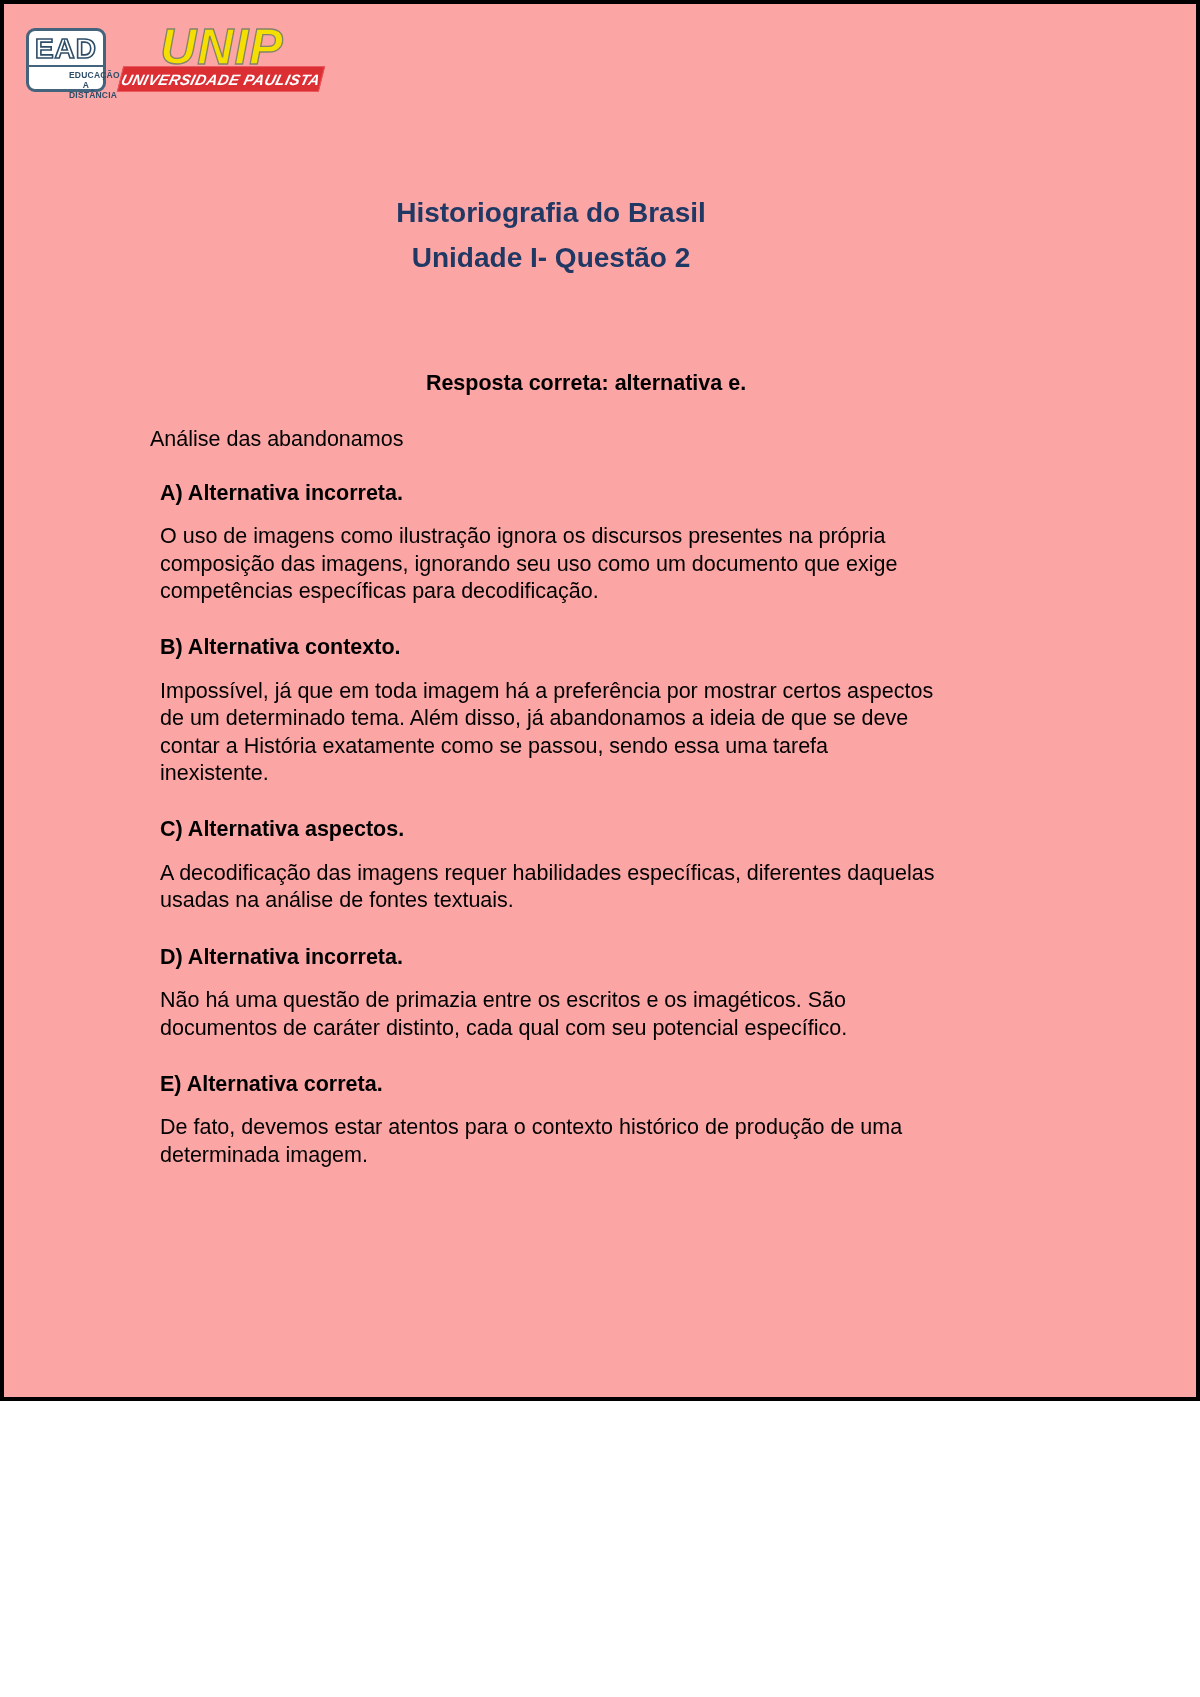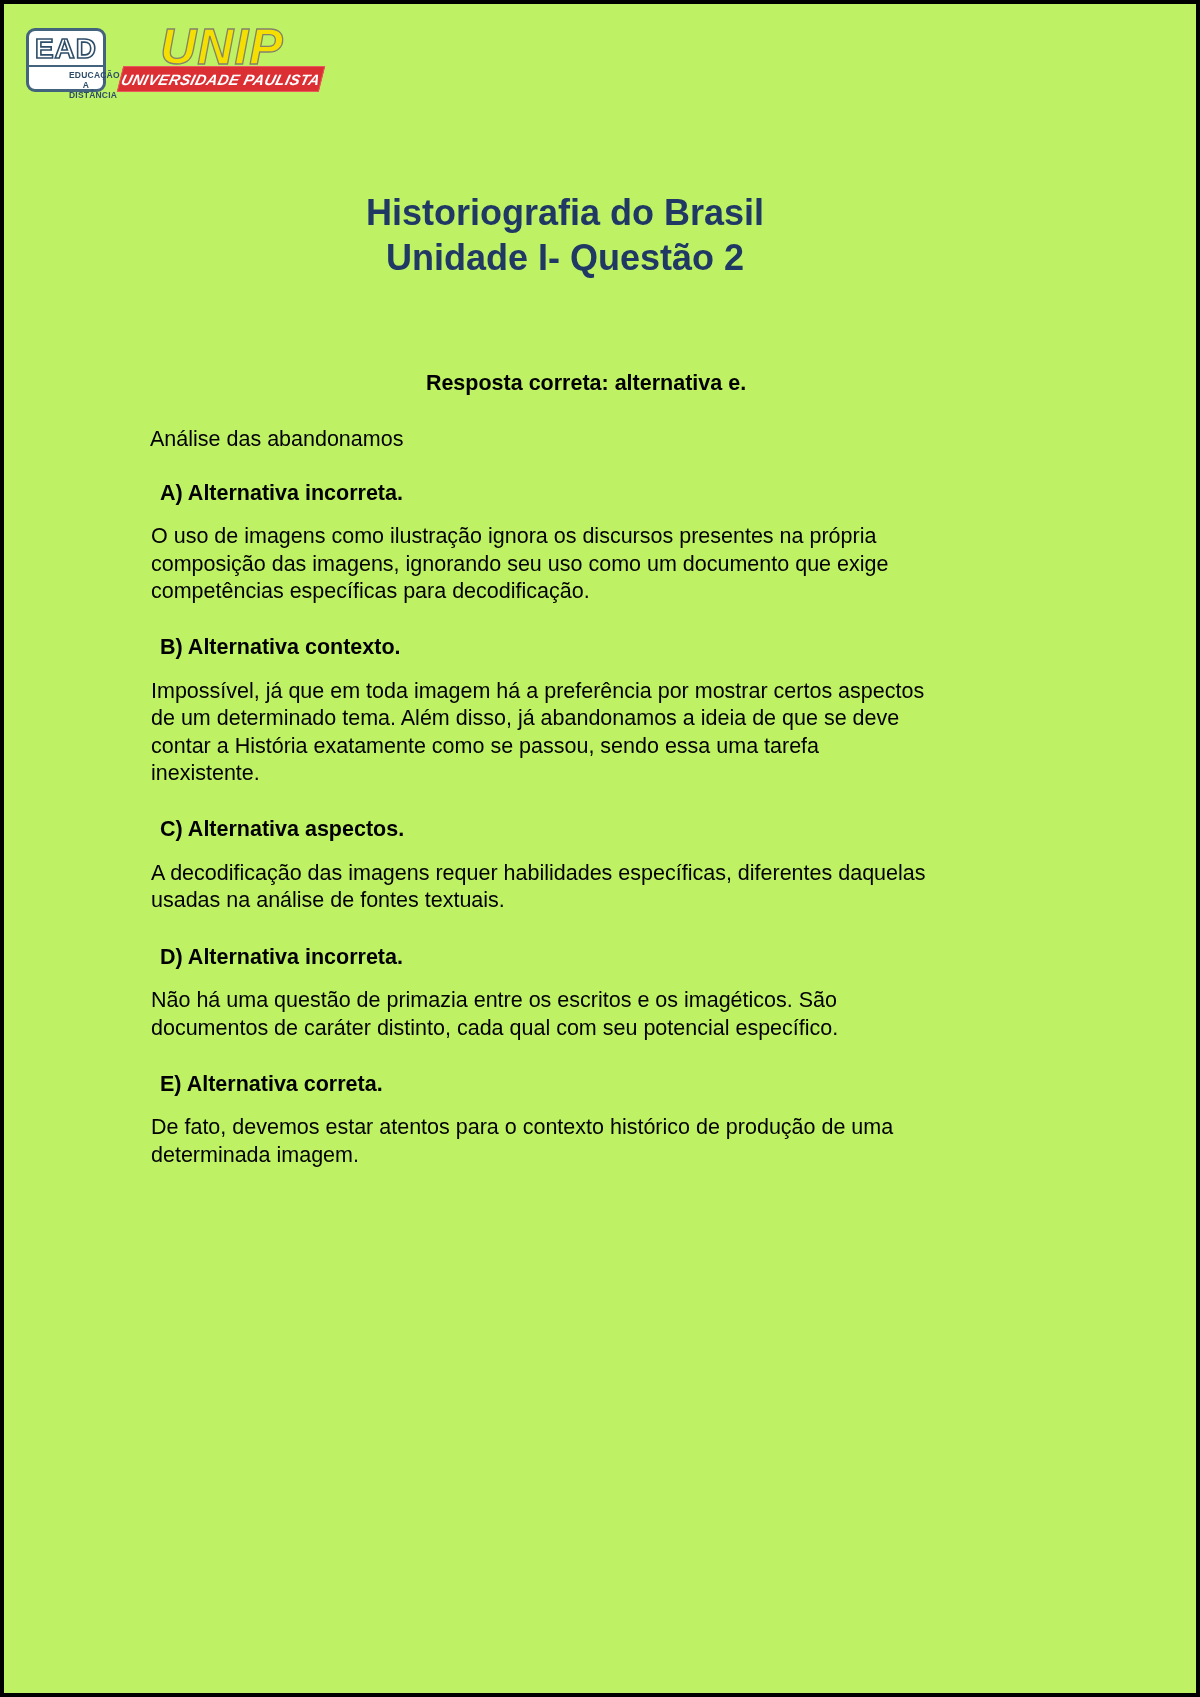--- a/index.html
+++ b/index.html
@@ -4,23 +4,23 @@
 <title>Historiografia do Brasil - Unidade I - Questão 2</title>
 <style>
   html, body {
     margin: 0;
     padding: 0;
     background: #ffffff;
   }
   .page {
     position: relative;
     width: 1200px;
-    height: 1697px;
+    height: 1401px;
     box-sizing: border-box;
-    background: #bef264;
+    background: #fca5a5;
     border: 4px solid #000000;
     font-family: "Liberation Sans", sans-serif;
     overflow: hidden;
   }
 
   
   .ead-logo {
     position: absolute;
     left: 22px;
     top: 24px;
@@ -80,26 +80,26 @@
     font-weight: bold;
     font-style: italic;
     font-size: 15px;
     letter-spacing: 0.4px;
     white-space: nowrap;
   }
 
   
   .doc-title {
     position: absolute;
-    left: 152px;
+    left: 138px;
     top: 186px;
     width: 818px;
     margin: 0;
     text-align: center;
-    font-size: 36px;
+    font-size: 28px;
     line-height: 45px;
     font-weight: bold;
     color: #1f3864;
     white-space: pre-line;
   }
 
   
   .content {
     position: absolute;
     left: 140px;
@@ -120,21 +120,21 @@
     padding-left: 6px;
   }
   .alt-section {
     margin: 0 0 29px 0;
   }
   .alt-heading {
     margin: 16px;
     font-weight: bold;
   }
   .alt-body {
-    margin: 7px;
+    margin: 16px;
     white-space: pre-line;
   }
 </style>
 </head>
 <body>
 
 <div class="page">
 
   <div class="ead-logo">
     <div class="ead-top">

